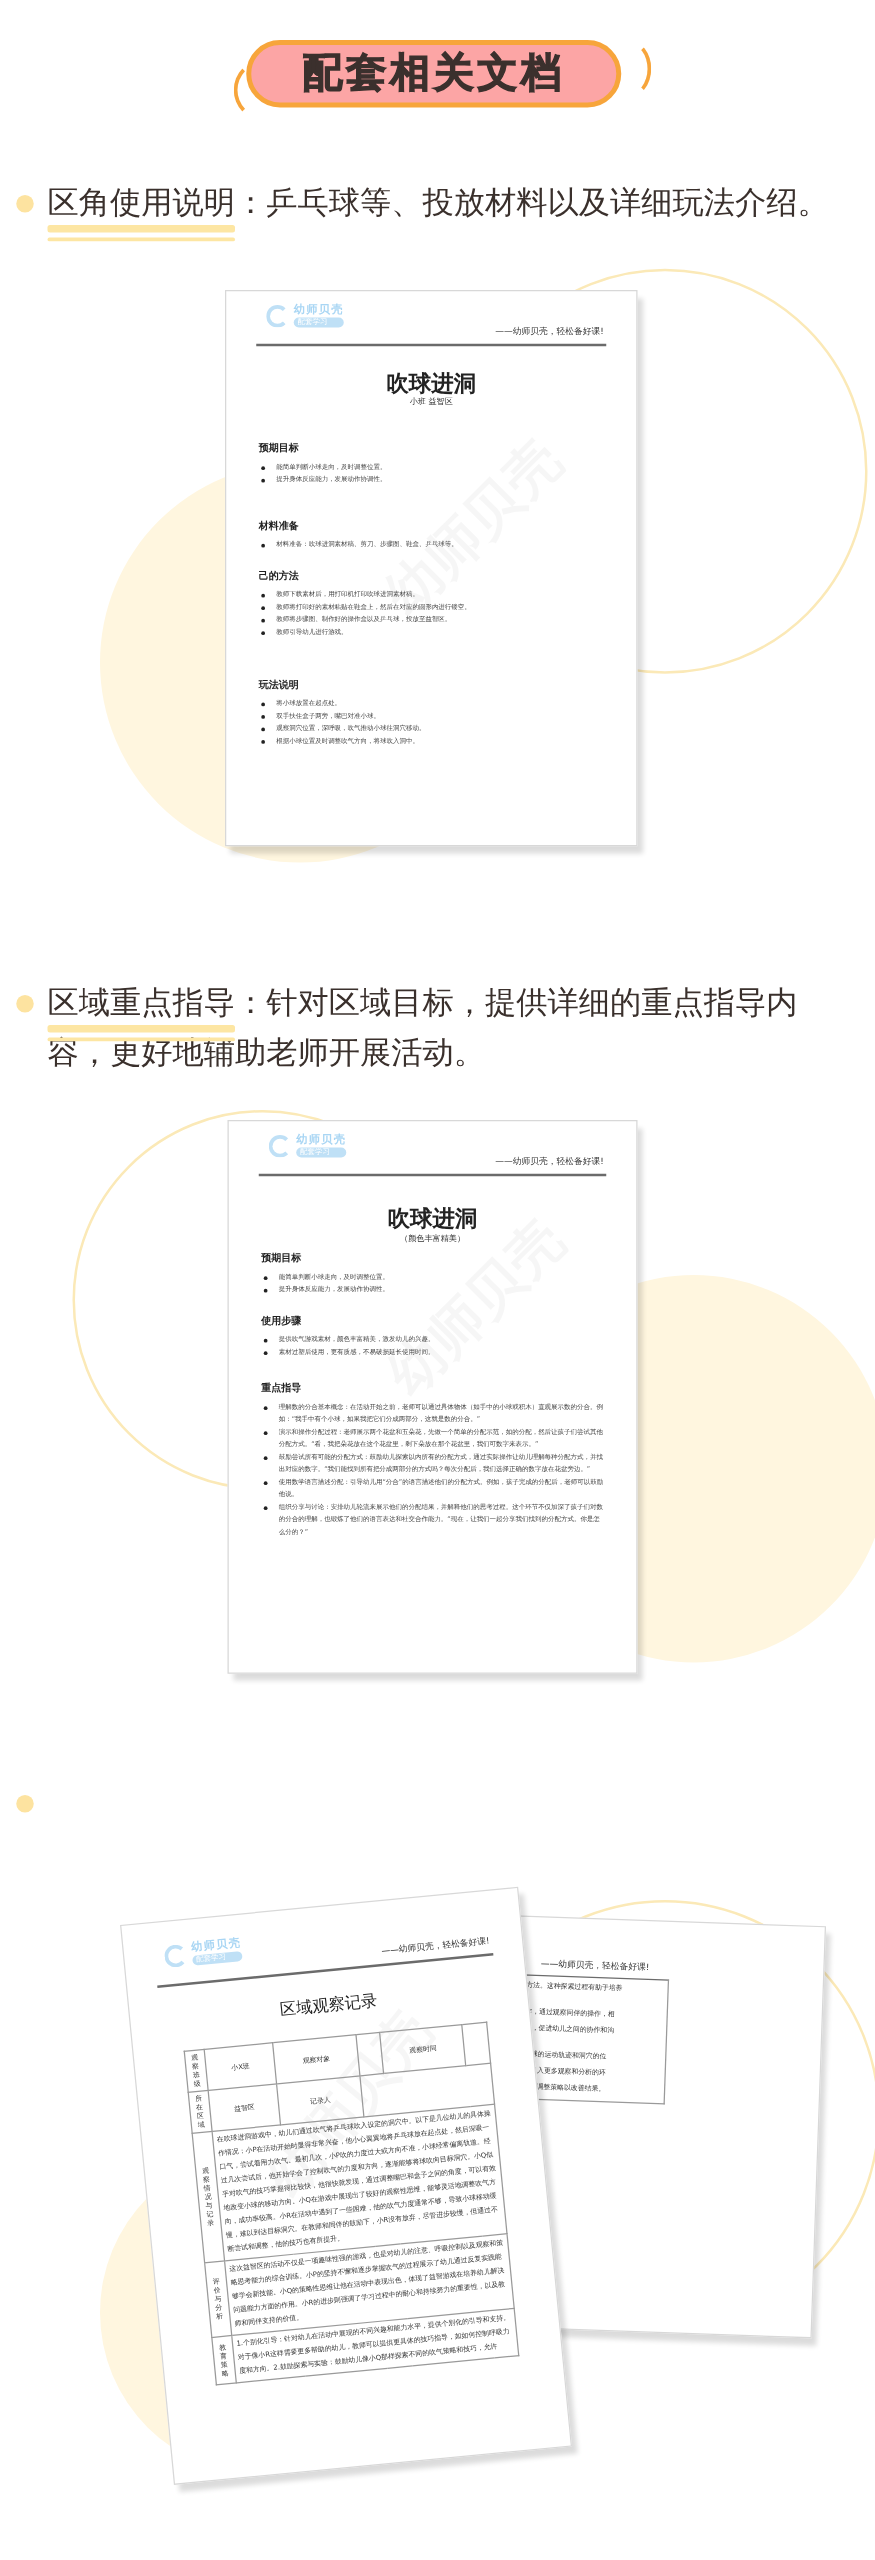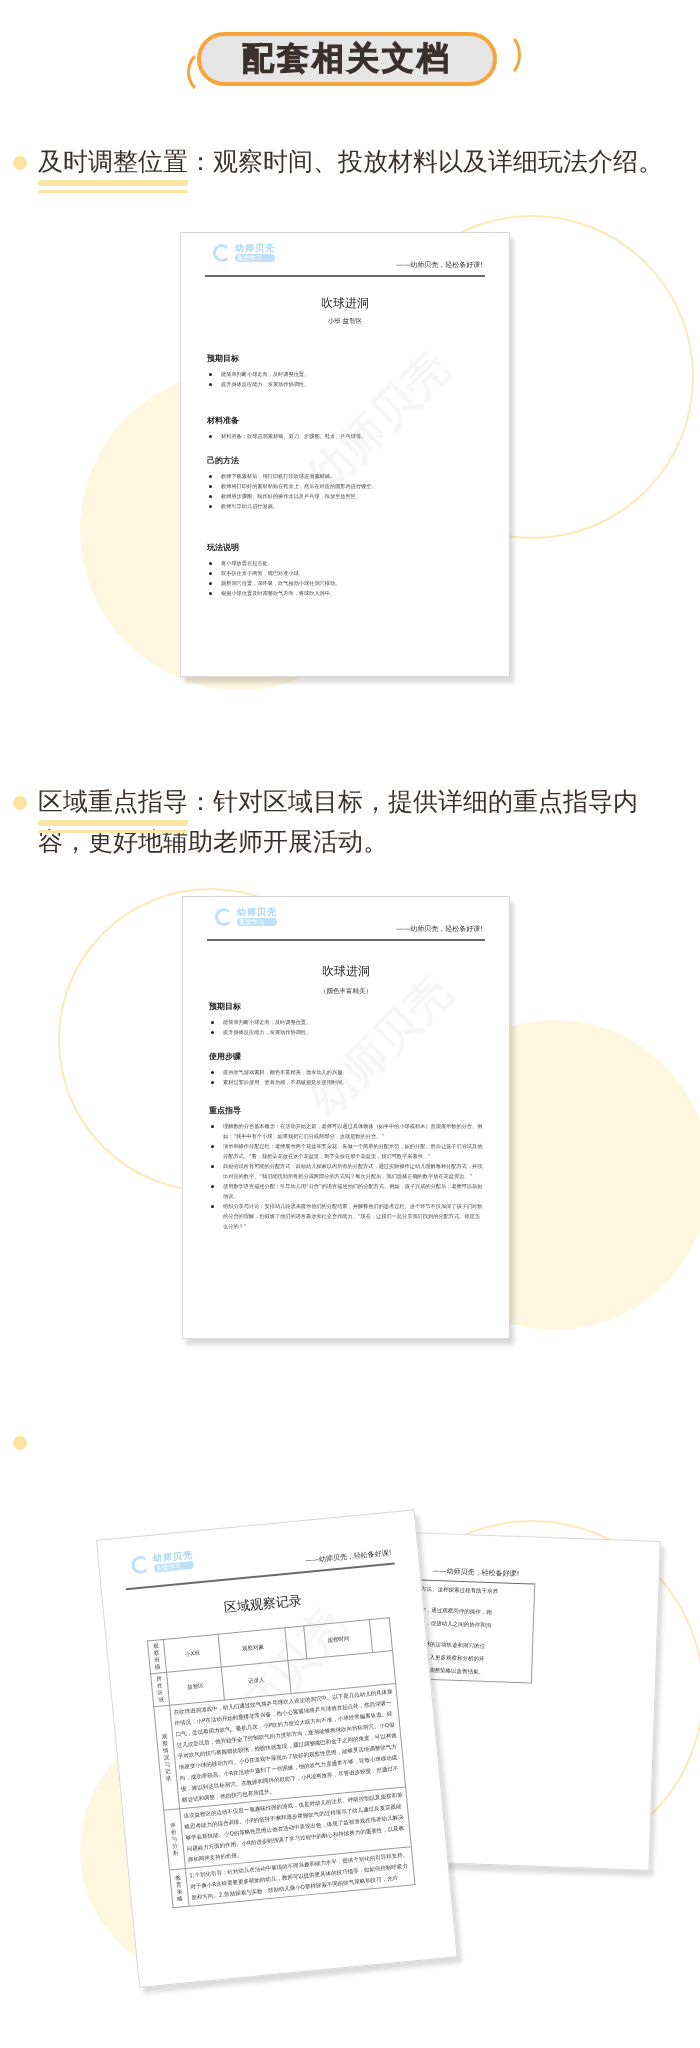--- a/index.html
+++ b/index.html
@@ -6,21 +6,21 @@
   body { width: 700px; height: 2048px; position: relative; overflow: hidden;
          font-family: "DejaVu Sans", "Liberation Sans", sans-serif; color: #3a302c; }
 
   
   .bg-fill { position: absolute; border-radius: 50%; background: #fff6df; }
   .bg-ring { position: absolute; border-radius: 50%; border: 2px solid #fbe9b7; }
 
   
   .pill-wrap { position: absolute; left: 183px; top: 30px; width: 336px; height: 64px; }
   .pill { position: absolute; left: 14px; top: 2px; width: 300px; height: 54px;
-          border-radius: 30px; background: #e5e5e5; border: 4px solid #f7a53b;
+          border-radius: 30px; background: #fca5a5; border: 4px solid #f7a53b;
           box-sizing: border-box; display: flex; align-items: center; justify-content: center; }
   .pill-title { font-size: 32px; font-weight: bold; color: #3b302d; letter-spacing: 3px;
                 -webkit-text-stroke: 1px #3b302d; }
   .pill-deco { position: absolute; border: 3px solid #f7a53b; border-radius: 50%; }
 
   
   .section { position: absolute; left: 0; width: 700px; }
   .section .dot { position: absolute; left: 13px; width: 14px; height: 14px; border-radius: 50%; background: #fde3a0; }
   .section .text { position: absolute; left: 38px; right: 16px; font-size: 25px; line-height: 40px; color: #3a302c; }
   .section .hl { position: relative; display: inline-block; }
@@ -33,21 +33,21 @@
   .page { position: absolute; background: #ffffff; border: 1px solid #d8d8d8;
           box-shadow: 4px 6px 4px rgba(0,0,0,0.14); overflow: hidden; box-sizing: border-box; }
   .doc-header { position: absolute; left: 24px; right: 24px; top: 6px; height: 36px; border-bottom: 2px solid #6b6b6b; }
   .logo { position: absolute; left: 8px; top: 4px; display: flex; align-items: center; }
   .logo-mark { width: 18px; height: 18px; border-radius: 50%; border: 3px solid #bfe0f6; border-right-color: transparent; box-sizing: border-box; margin-right: 4px; }
   .logo-text { display: flex; flex-direction: column; }
   .logo-name { font-size: 9px; font-weight: bold; color: #a9d6f4; line-height: 10px; letter-spacing: 1px; }
   .logo-sub { font-size: 6px; color: #ffffff; background: #bfe0f6; border-radius: 4px; padding: 0 3px; line-height: 8px; margin-top: 1px; }
   .slogan { position: absolute; right: 2px; bottom: 5px; font-size: 7px; color: #333; }
 
-  .doc-title { position: absolute; left: 0; right: 0; text-align: center; font-size: 12px; font-weight: normal; color: #222; }
+  .doc-title { position: absolute; left: 0; right: 0; text-align: center; font-size: 18px; font-weight: bold; color: #222; }
   .doc-sub { position: absolute; left: 0; right: 0; text-align: center; font-size: 6.5px; color: #333; }
   .doc-body { position: absolute; left: 26px; right: 26px; }
   .doc-h { font-size: 8px; font-weight: bold; color: #222; margin: 0 0 5px 0; }
   .doc-ul { list-style: none; margin: 0 0 14px 0; padding: 0; }
   .doc-ul li { position: relative; padding-left: 14px; font-size: 5.2px; line-height: 10px; color: #444; }
   .doc-ul li::before { content: ""; position: absolute; left: 2px; top: 3.5px; width: 3px; height: 3px; background: #222; border-radius: 50%; }
 
   .watermark { position: absolute; font-size: 44px; font-weight: bold; color: rgba(0,0,0,0.035);
                transform: rotate(-45deg); white-space: nowrap; }
 
@@ -71,21 +71,21 @@
   <div class="pill-deco" style="left:4px; top:18px; width:40px; height:42px; border-color:transparent transparent transparent #f7a53b;"></div>
   <div class="pill-deco" style="right:-2px; top:2px; width:30px; height:40px; border-color:transparent #f7a53b transparent transparent;"></div>
   <div class="pill">
     <span class="pill-title">配套相关文档</span>
   </div>
 </div>
 
 <div class="section" style="top:142px; height:50px;">
   <div class="dot" style="top:14px;"></div>
   <div class="text">
-    <span class="hl">及时调整位置</span><span>：观察时间、投放材料以及详细玩法介绍。</span>
+    <span class="hl">区角使用说明</span><span>：乒乓球等、投放材料以及详细玩法介绍。</span>
   </div>
 </div>
 
 <div class="page" style="left:180px; top:232px; width:330px; height:445px;">
   <div class="watermark" style="left:110px; top:160px;">幼师贝壳</div>
   <div class="doc-header">
     <div class="logo">
       <div class="logo-mark"></div>
       <div class="logo-text">
         <span class="logo-name">幼师贝壳</span>

